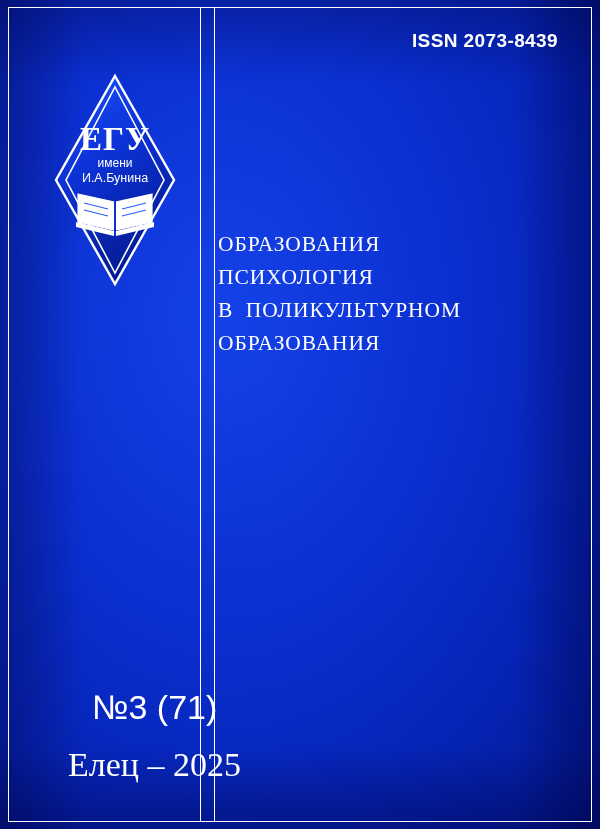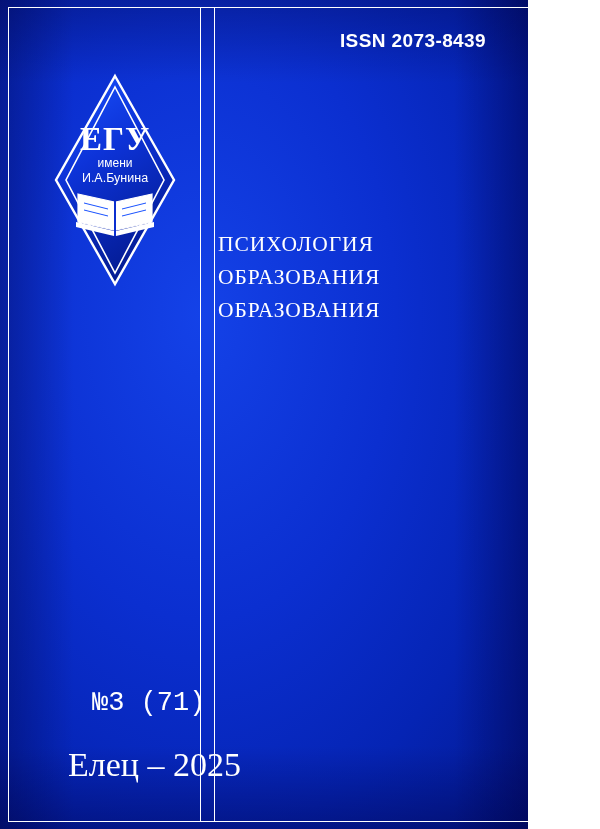--- a/index.html
+++ b/index.html
@@ -5,21 +5,21 @@
   html, body {
     margin: 0;
     padding: 0;
     background: #ffffff;
   }
   body {
     font-family: "Liberation Serif", serif;
   }
   .cover {
     position: relative;
-    width: 528px;
+    width: 600px;
     height: 829px;
     overflow: hidden;
     background: radial-gradient(ellipse at 38% 38%, #1442e8 0%, #0b2fd0 42%, #0524b4 72%, #03198f 100%);
   }
   
   .cover::after {
     content: "";
     position: absolute;
     inset: 0;
     background: linear-gradient(90deg, rgba(0,0,60,0.35) 0%, rgba(0,0,60,0.0) 14%, rgba(0,0,60,0.0) 86%, rgba(0,0,70,0.45) 100%);
@@ -89,22 +89,22 @@
     letter-spacing: 0.9px;
     z-index: 5;
   }
   .title-line { white-space: pre; }
 
   .issue-number {
     position: absolute;
     left: 92px;
     top: 688px;
     color: #ffffff;
-    font-family: Liberation Mono, monospace;
-    font-size: 27px;
+    font-family: Liberation Sans, sans-serif;
+    font-size: 34px;
     z-index: 5;
   }
   .place-year {
     position: absolute;
     left: 68px;
     top: 746px;
     color: #ffffff;
     font-family: "Liberation Serif", serif;
     font-size: 34px;
     z-index: 5;
@@ -145,21 +145,22 @@
       <path d="M102,150 L64,159 L64,164 L102,155 Z" fill="#ffffff"></path>
       <line x1="63" y1="129" x2="63" y2="164" stroke="#0b2fd0" stroke-width="2"></line>
       <line x1="32" y1="131" x2="56" y2="137" stroke="#1a53ff" stroke-width="1"></line>
       <line x1="32" y1="138" x2="56" y2="144" stroke="#1a53ff" stroke-width="1"></line>
       <line x1="94" y1="131" x2="70" y2="137" stroke="#1a53ff" stroke-width="1"></line>
       <line x1="94" y1="138" x2="70" y2="144" stroke="#1a53ff" stroke-width="1"></line>
     </g>
   </svg>
 
   <div class="title-block">
+    <div class="title-line">ОБРАЗОВАНИЯ</div>
     <div class="title-line">ПСИХОЛОГИЯ</div>
-    <div class="title-line">ОБРАЗОВАНИЯ</div>
+    <div class="title-line">В  ПОЛИКУЛЬТУРНОМ</div>
     <div class="title-line">ОБРАЗОВАНИЯ</div>
   </div>
 
   <div class="issue-number">№3 (71)</div>
   <div class="place-year">Елец – 2025</div>
 
 </div>
 
 </body></html>

